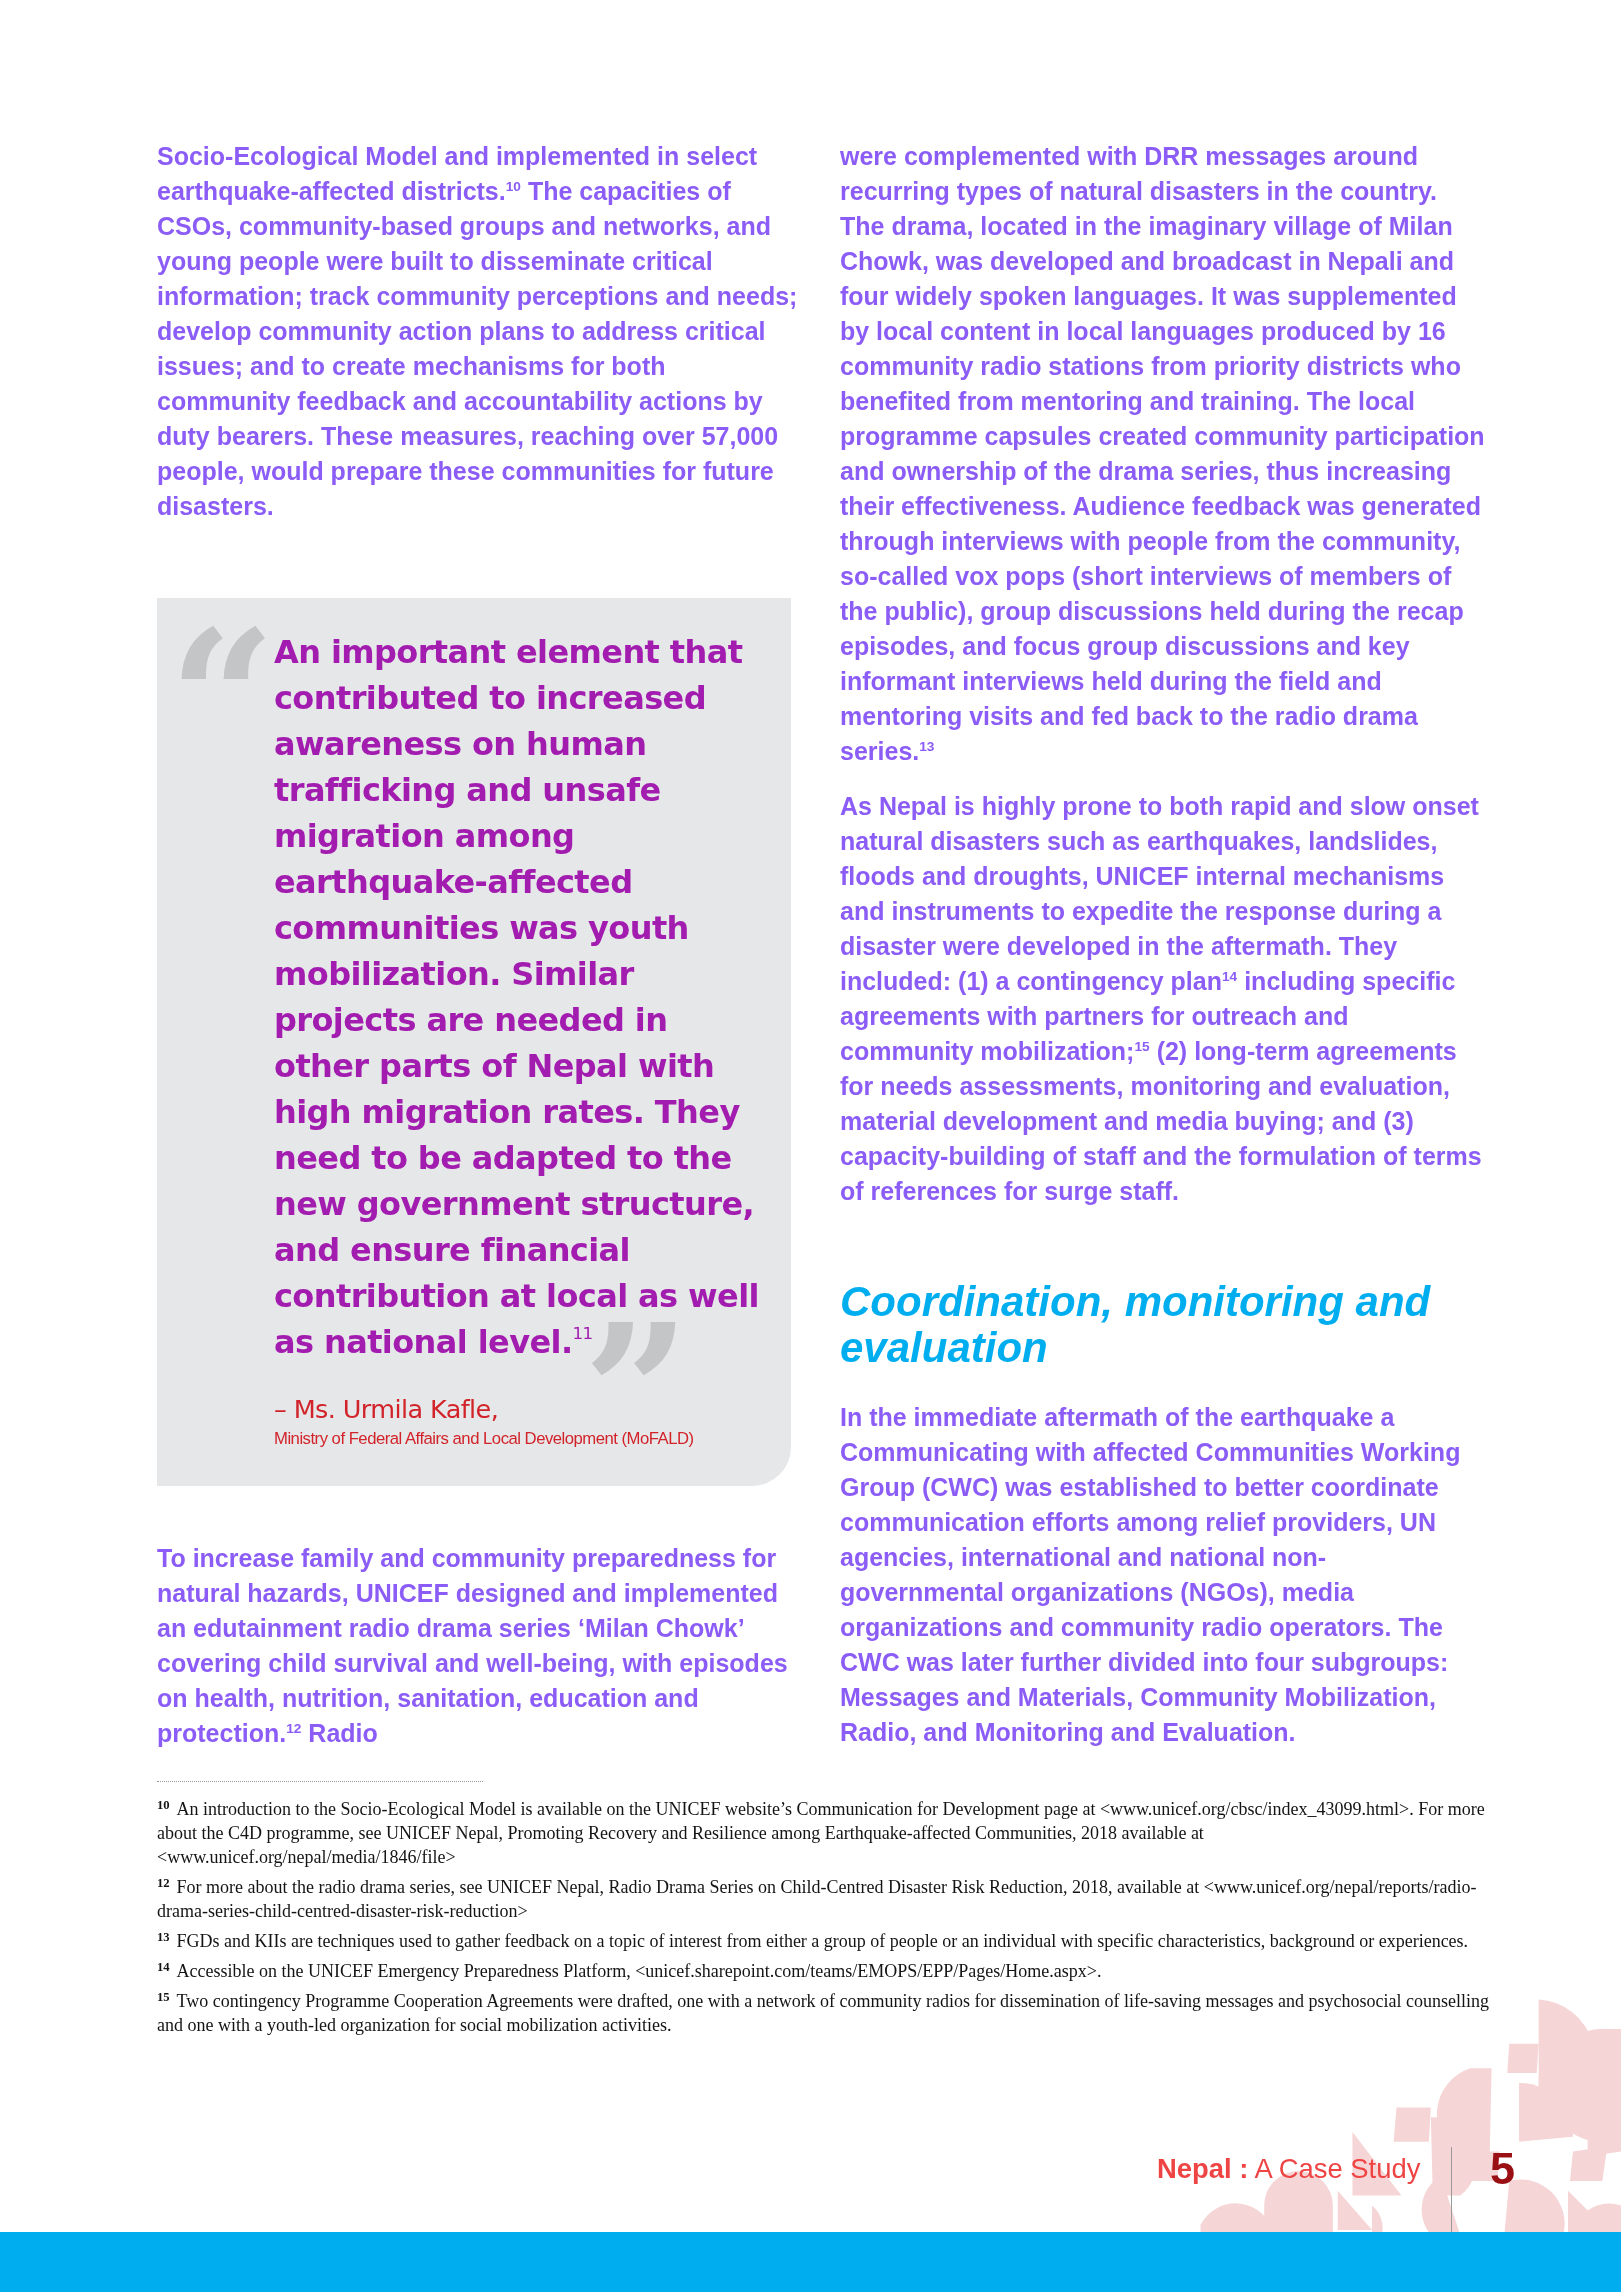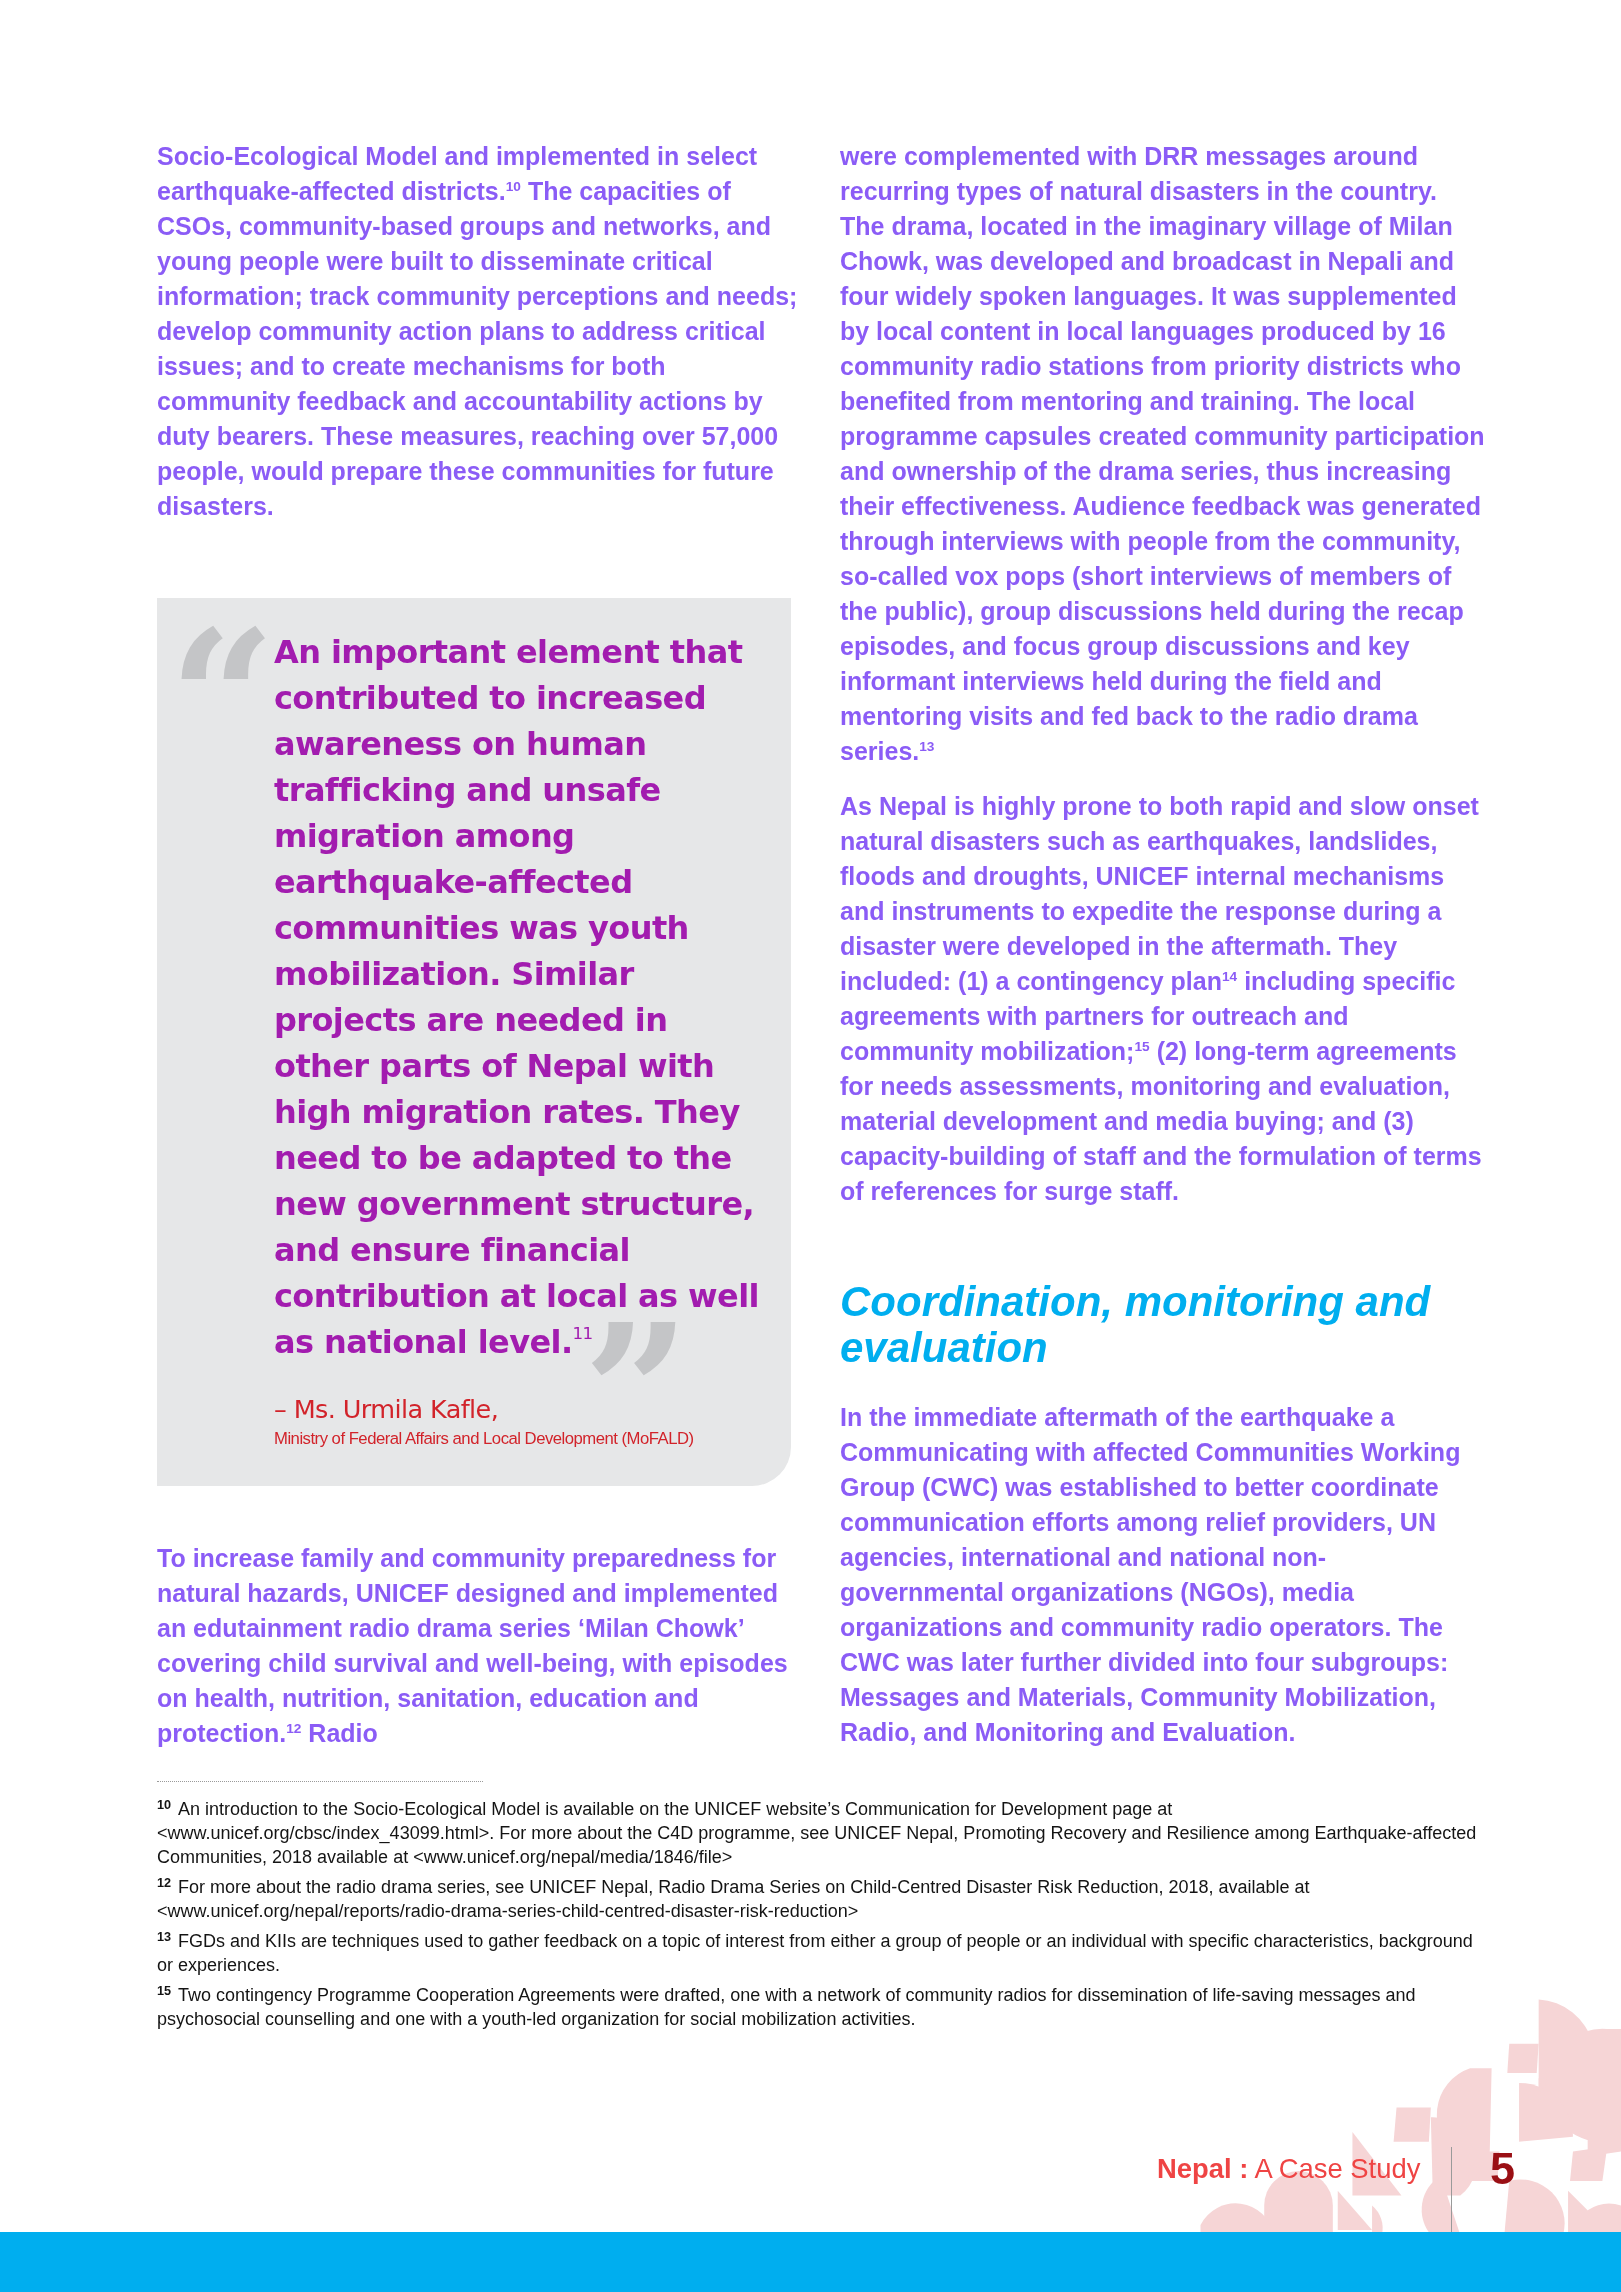--- a/index.html
+++ b/index.html
@@ -48,21 +48,21 @@
     font-family: "Liberation Sans", sans-serif; font-weight: bold; font-style: italic;
     font-size: 42px; line-height: 46px; color: #00aeef;
   }
   #section-body { position: absolute; left: 840px; top: 1400px; width: 647px; }
 
   #footnote-rule {
     position: absolute; left: 157px; top: 1781px; width: 326px; height: 0;
     border-top: 1px dotted #9a9a9a;
   }
   #footnotes { position: absolute; left: 157px; top: 1797px; width: 1333px; }
-  .footnote { font-size: 18px; line-height: 24px; color: #141414; margin-bottom: 5.9px; }
+  .footnote { font-size: 18px; line-height: 24px; color: #141414; margin-bottom: 5.9px; font-family: Liberation Serif, serif; }
   .footnote .fn-num { font-weight: bold; font-size: 12.7px; vertical-align: 5.9px; line-height: 0; margin-right: 6.9px; }
 
   #decor { position: absolute; left: 1176px; top: 1970px; width: 445px; height: 265px; overflow: hidden; }
 
   #page-footer { position: absolute; left: 1157px; top: 2147px; height: 49px; }
   .footer-title { position: absolute; left: 0; top: 5.9px; white-space: nowrap; font-size: 27.4px; color: #ef4444; }
   .footer-title b { font-weight: bold; }
   .footer-divider { position: absolute; left: 294px; top: 0; width: 1px; height: 88px; background: #9a9a9a; }
   .page-number { position: absolute; left: 333px; top: -3.9px; font-size: 45px; font-weight: bold; color: #9a0f14; }
 
@@ -95,20 +95,21 @@
 <h2 id="section-heading">Coordination, monitoring and evaluation</h2>
 <div id="section-body" class="body-text">
   <p>In the immediate aftermath of the earthquake a Communicating with affected Communities Working Group (CWC) was established to better coordinate communication efforts among relief providers, UN agencies, international and national non-governmental organizations (NGOs), media organizations and community radio operators. The CWC was later further divided into four subgroups: Messages and Materials, Community Mobilization, Radio, and Monitoring and Evaluation.</p>
 </div>
 
 <div id="footnote-rule"></div>
 <div id="footnotes">
   <p class="footnote"><span class="fn-num">10</span><span>An introduction to the Socio-Ecological Model is available on the UNICEF website’s Communication for Development page at &lt;www.unicef.org/cbsc/index_43099.html&gt;. For more about the C4D programme, see UNICEF Nepal, Promoting Recovery and Resilience among Earthquake-affected Communities, 2018 available at &lt;www.unicef.org/nepal/media/1846/file&gt;</span></p>
   <p class="footnote"><span class="fn-num">12</span><span>For more about the radio drama series, see UNICEF Nepal, Radio Drama Series on Child-Centred Disaster Risk Reduction, 2018, available at &lt;www.unicef.org/nepal/reports/radio-drama-series-child-centred-disaster-risk-reduction&gt;</span></p>
   <p class="footnote"><span class="fn-num">13</span><span>FGDs and KIIs are techniques used to gather feedback on a topic of interest from either a group of people or an individual with specific characteristics, background or experiences.</span></p>
+  <p class="footnote"><span class="fn-num">14</span><span>Accessible on the UNICEF Emergency Preparedness Platform, &lt;unicef.sharepoint.com/teams/EMOPS/EPP/Pages/Home.aspx&gt;.</span></p>
   <p class="footnote"><span class="fn-num">15</span><span>Two contingency Programme Cooperation Agreements were drafted, one with a network of community radios for dissemination of life-saving messages and psychosocial counselling and one with a youth-led organization for social mobilization activities.</span></p>
 </div>
 
 <div id="decor">
   <svg width="445" height="265" viewBox="0 0 454 270" xmlns="http://www.w3.org/2000/svg">
     <g fill="#f6d5d6">
       <path d="M370 30 A60 60 0 0 1 400 140 L370 140 Z"></path>
       <path d="M440 60 A55 55 0 0 0 430 175 L454 175 L454 60 Z"></path>
       <polygon points="340,75 370,75 368,105 338,105"></polygon>
       <polygon points="370,110 400,150 370,150"></polygon>

